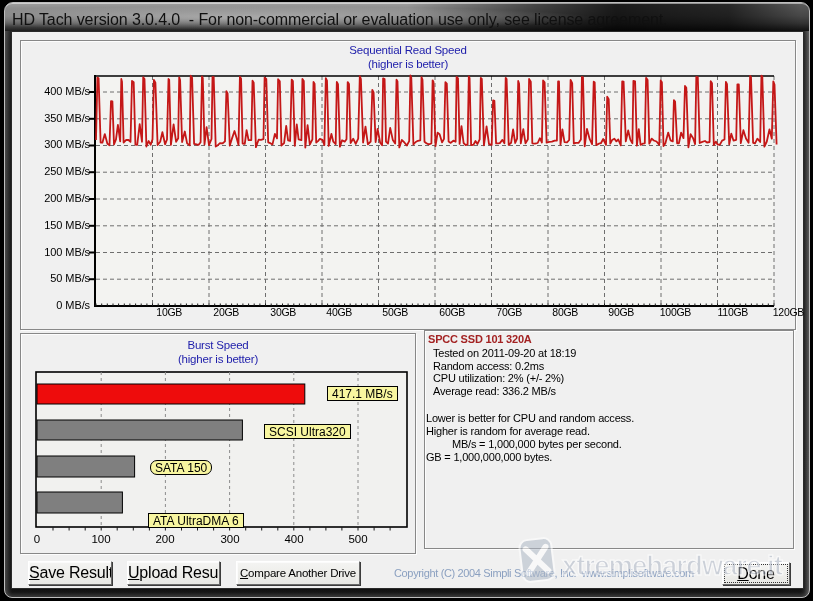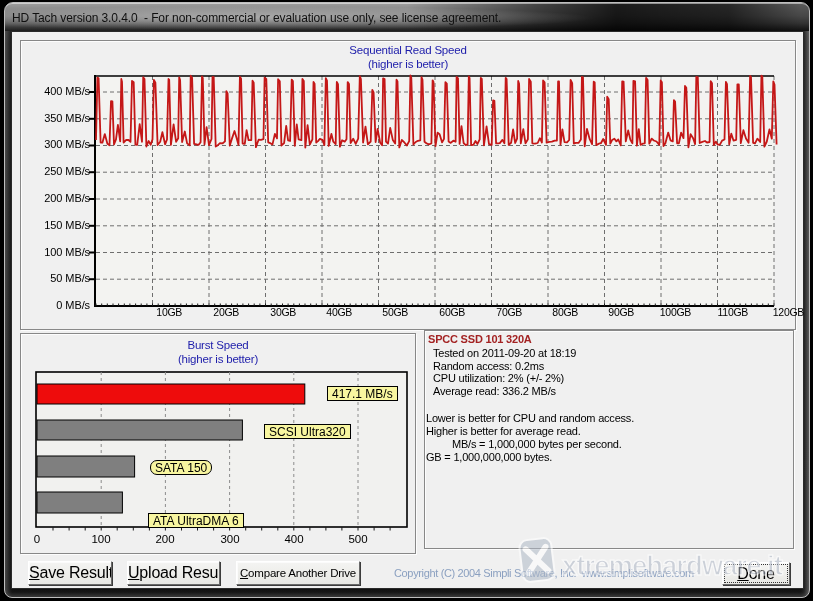--- a/index.html
+++ b/index.html
@@ -10,21 +10,21 @@
    linear-gradient(0deg, rgba(150,150,150,.3) 0, rgba(60,60,60,.12) 5px, rgba(0,0,0,0) 9px),
    linear-gradient(180deg,#6e6e6e 0,#585858 8px,#333 19px,#1f1f1f 27px,#171717 40px,#101010 100%);
 }
 #titlebar { position:absolute; left:0; top:0; width:100%; height:28px; border-radius:7px 7px 0 0;
   background:
    radial-gradient(ellipse 350px 12px at 240px 15px, rgba(255,255,255,.4), rgba(255,255,255,0) 100%),
    linear-gradient(90deg, rgba(0,0,0,0) 0%, rgba(0,0,0,0) 50%, rgba(0,0,0,.55) 66%, rgba(0,0,0,.82) 76%, rgba(0,0,0,.74) 90%, rgba(0,0,0,.42) 99%),
    linear-gradient(180deg,#9e9e9e 0,#8e8e8e 5px,#7a7a7a 13px,#585858 20px,#333 25px,#1c1c1c 28px);
   box-shadow: inset 0 1px 0 rgba(255,255,255,.5);
 }
-#titletext { position:absolute; left:7px; top:8px; font-size:12px; letter-spacing:-0.1px; color:#101010; white-space:pre; }
+#titletext { position:absolute; left:7px; top:8px; font-size:16px; letter-spacing:-0.1px; color:#101010; white-space:pre; }
 #client { position:absolute; left:6px; top:28px; width:793px; height:558px;
   background:#f0f0f0; border:1px solid #2a2a2a; }
 .panel { position:absolute; border:1px solid #888; box-shadow: inset 1px 1px 0 #fdfdfd, 1px 1px 0 #fdfdfd; }
 #ptop   { left:20px; top:40px;  width:776px; height:290px; }
 #pburst { left:20px; top:333px; width:396px; height:221px; }
 #pinfo  { left:424px; top:330px; width:370px; height:219px; }
 .ctitle { position:absolute; width:100%; text-align:center; color:#1c1caa; font-size:11.5px; letter-spacing:-0.2px; }
 #svg1 { position:absolute; left:0; top:0; }
 .g   { stroke:#6e6e6e; stroke-width:1; stroke-dasharray:4 3; fill:none; }
 .bg1 { stroke:#8c8c8c; stroke-width:1; stroke-dasharray:3 3; fill:none; }
@@ -276,21 +276,21 @@
 <div class="blab" style="left:327px; top:386px;">417.1 MB/s</div>
 <div class="blab" style="left:264px; top:424px;">SCSI Ultra320</div>
 <div class="blab" style="left:150px; top:460px;border-radius:7px;">SATA 150</div>
 <div class="blab" style="left:148px; top:497px;margin-top:16px;">ATA UltraDMA 6</div>
 <div class="infoline" style="left:428px; top:333px; color:#a32222; font-weight:bold;text-align:center;">SPCC SSD 101 320A</div>
 <div class="infoline" style="left:433px; top:347px;">Tested on 2011-09-20 at 18:19</div>
 <div class="infoline" style="left:433px; top:359.5px;">Random access: 0.2ms</div>
 <div class="infoline" style="left:433px; top:372px;">CPU utilization: 2% (+/- 2%)</div>
 <div class="infoline" style="left:433px; top:384.5px;">Average read: 336.2 MB/s</div>
 <div class="infoline" style="left:426px; top:412px;">Lower is better for CPU and random access.</div>
-<div class="infoline" style="left:426px; top:425px;">Higher is better for average read.</div>
+<div class="infoline" style="left:426px; top:425px;">Higher is random for average read.</div>
 <div class="infoline" style="left:452px; top:438px;">MB/s = 1,000,000 bytes per second.</div>
 <div class="infoline" style="left:426px; top:451px;">GB = 1,000,000,000 bytes.</div>
 <div class="btn" style="left:28px; top:561px; width:84px; height:24px; line-height:22px;"><u>S</u>ave Results</div>
 <div class="btn" style="left:127px; top:561px; width:93px; height:24px; line-height:22px;"><u>U</u>pload Results</div>
 <div class="btn" style="left:236px; top:561px; width:124px; font-size:11.5px; height:24px; line-height:22px;"><u>C</u>ompare Another Drive</div>
 <div class="btn" style="left:722px; top:562px; width:68px; height:23px; line-height:21px; outline:1px dotted #333; outline-offset:-3px;"><u>D</u>one</div>
 <div id="copyright">Copyright (C) 2004 Simpli Software, Inc.&nbsp; www.simplisoftware.com</div>
 <svg id="wm" width="300" height="56" viewBox="0 0 300 56">
   <g transform="rotate(-7 25 25)">
     <rect x="9" y="4" width="32" height="42" rx="8" fill="#b0bac8" stroke="#fff" stroke-width="2"></rect>

